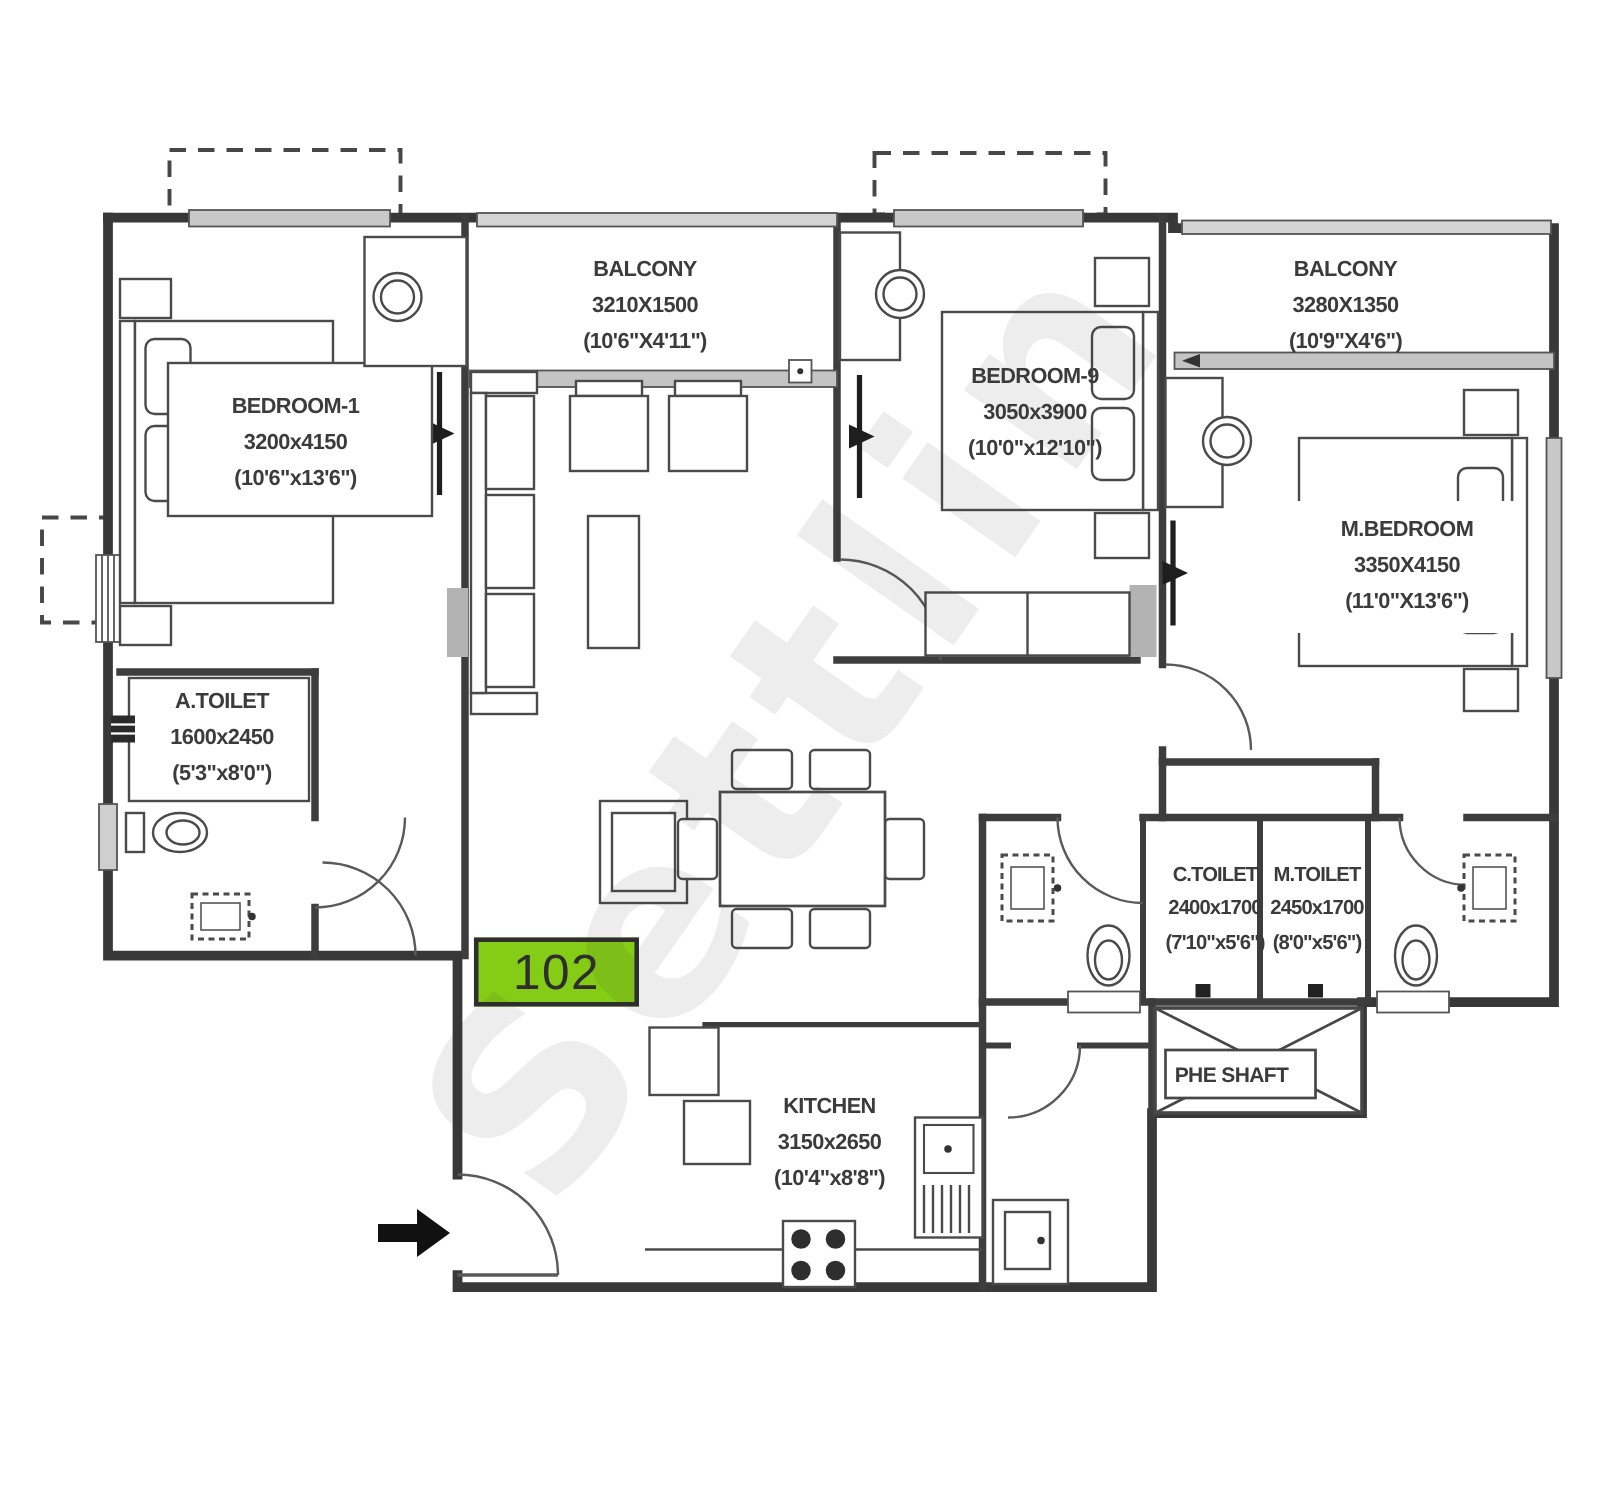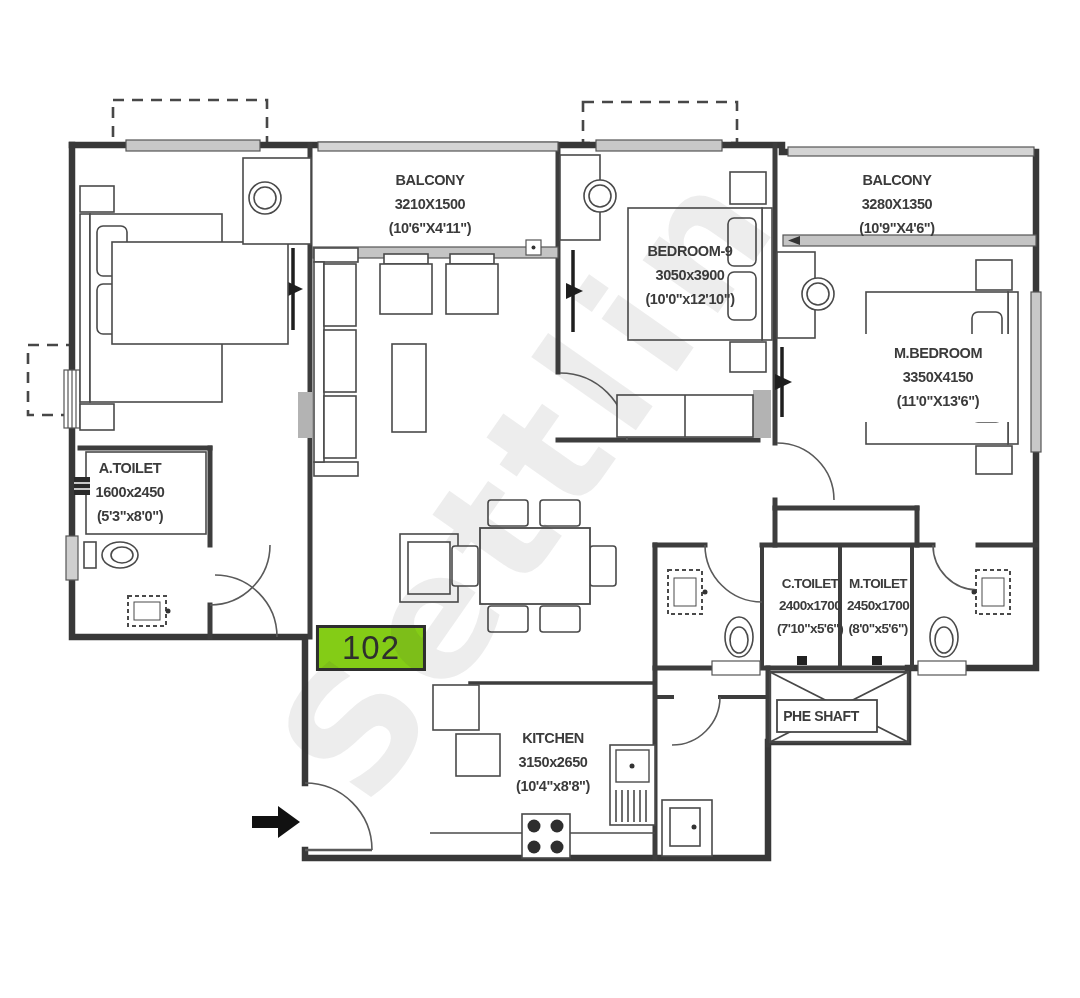--- a/index.html
+++ b/index.html
@@ -247,20 +247,25 @@
       <line x1="770" y1="672" x2="908" y2="742"></line>
       <line x1="770" y1="742" x2="908" y2="672"></line>
       <rect x="777" y="700" width="100" height="32" fill="#fff"></rect>
     </g>
 
     <polygon fill="#111" stroke="none" points="252,816 278,816 278,806 300,822 278,838 278,828 252,828"></polygon>
   </svg>
 
   <div class="watermark">Settlin</div>
 
+  <div class="room-label" style="left:197px;top:296px">
+    <span class="lbl-line">BEDROOM-1</span>
+    <span class="lbl-line">3200x4150</span>
+    <span class="lbl-line">(10'6"x13'6")</span>
+  </div>
 
   <div class="room-label" style="left:430px;top:205px">
     <span class="lbl-line">BALCONY</span>
     <span class="lbl-line">3210X1500</span>
     <span class="lbl-line">(10'6"X4'11")</span>
   </div>
 
   <div class="room-label" style="left:690px;top:276px">
     <span class="lbl-line">BEDROOM-9</span>
     <span class="lbl-line">3050x3900</span>
@@ -273,21 +278,21 @@
     <span class="lbl-line">(10'9"X4'6")</span>
   </div>
 
   <div class="room-label" style="left:938px;top:378px">
     <span class="lbl-line">M.BEDROOM</span>
     <span class="lbl-line">3350X4150</span>
     <span class="lbl-line">(11'0"X13'6")</span>
   </div>
 
 
-  <div class="room-label" style="left:130px;top:493px">
+  <div class="room-label" style="left:148px;top:493px">
     <span class="lbl-line">A.TOILET</span>
     <span class="lbl-line">1600x2450</span>
     <span class="lbl-line">(5'3"x8'0")</span>
   </div>
 
 
 
   <div class="room-label small" style="left:810px;top:606px">
     <span class="lbl-line">C.TOILET</span>
     <span class="lbl-line">2400x1700</span>

